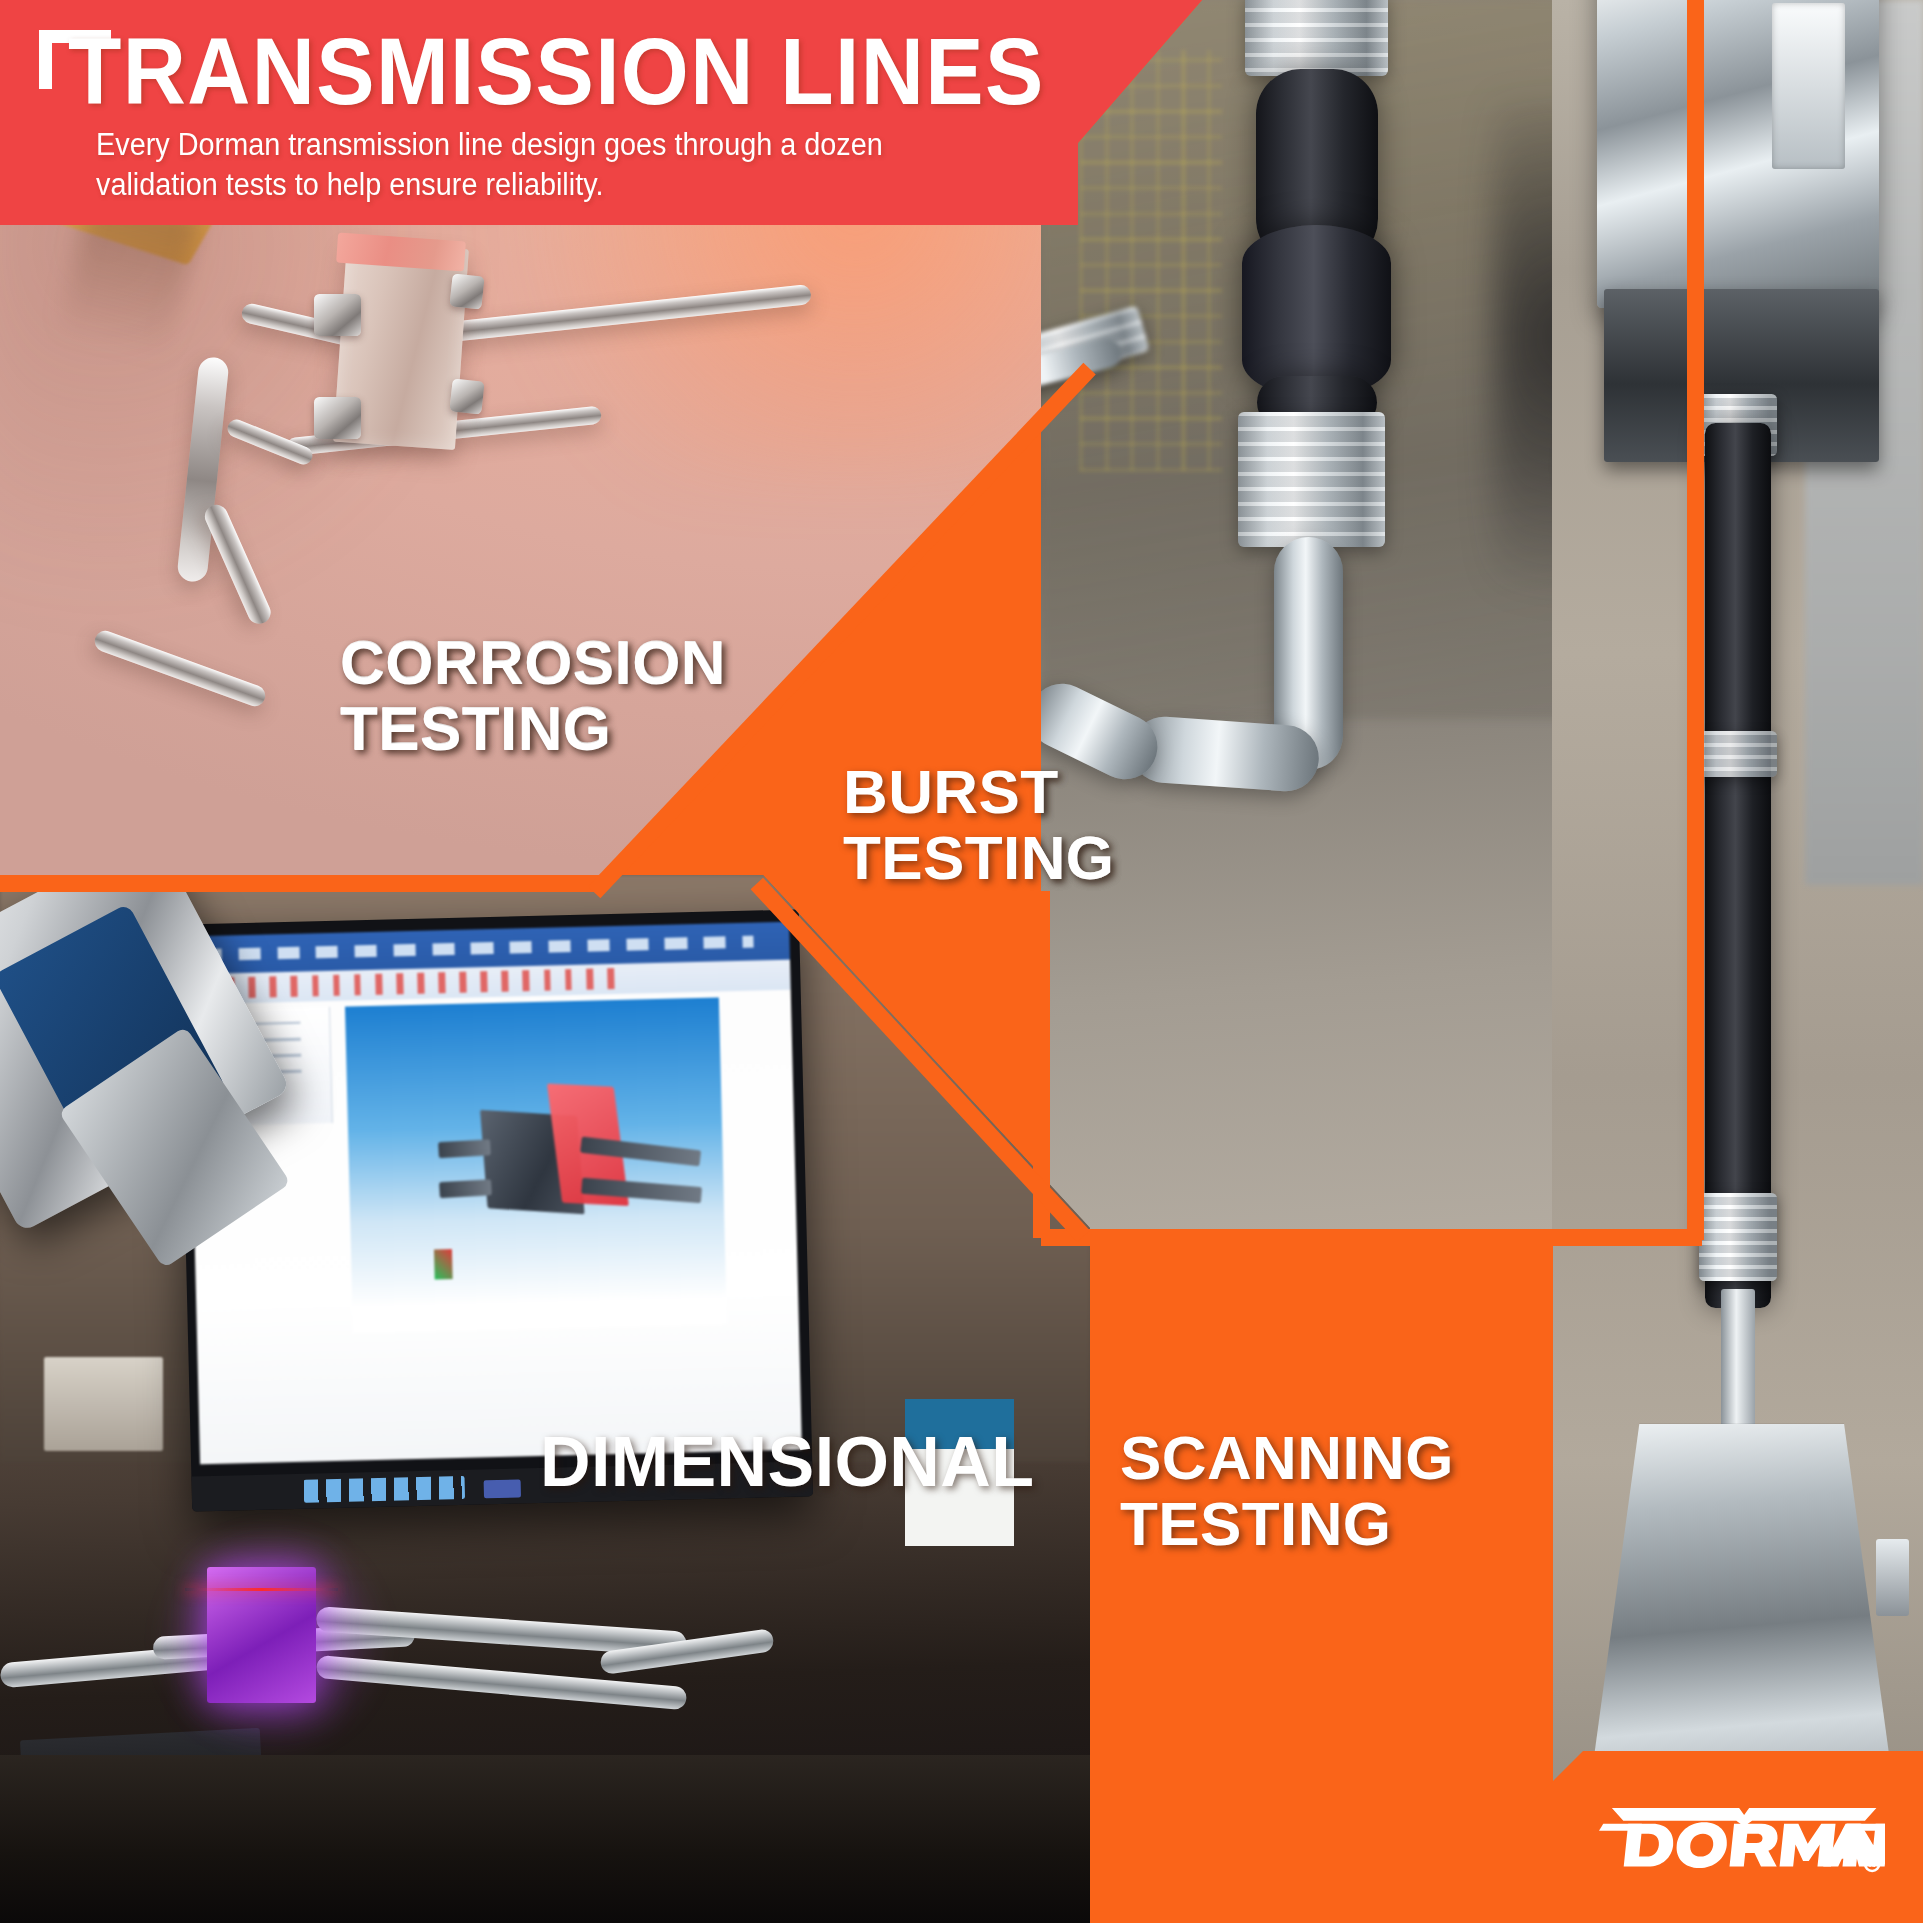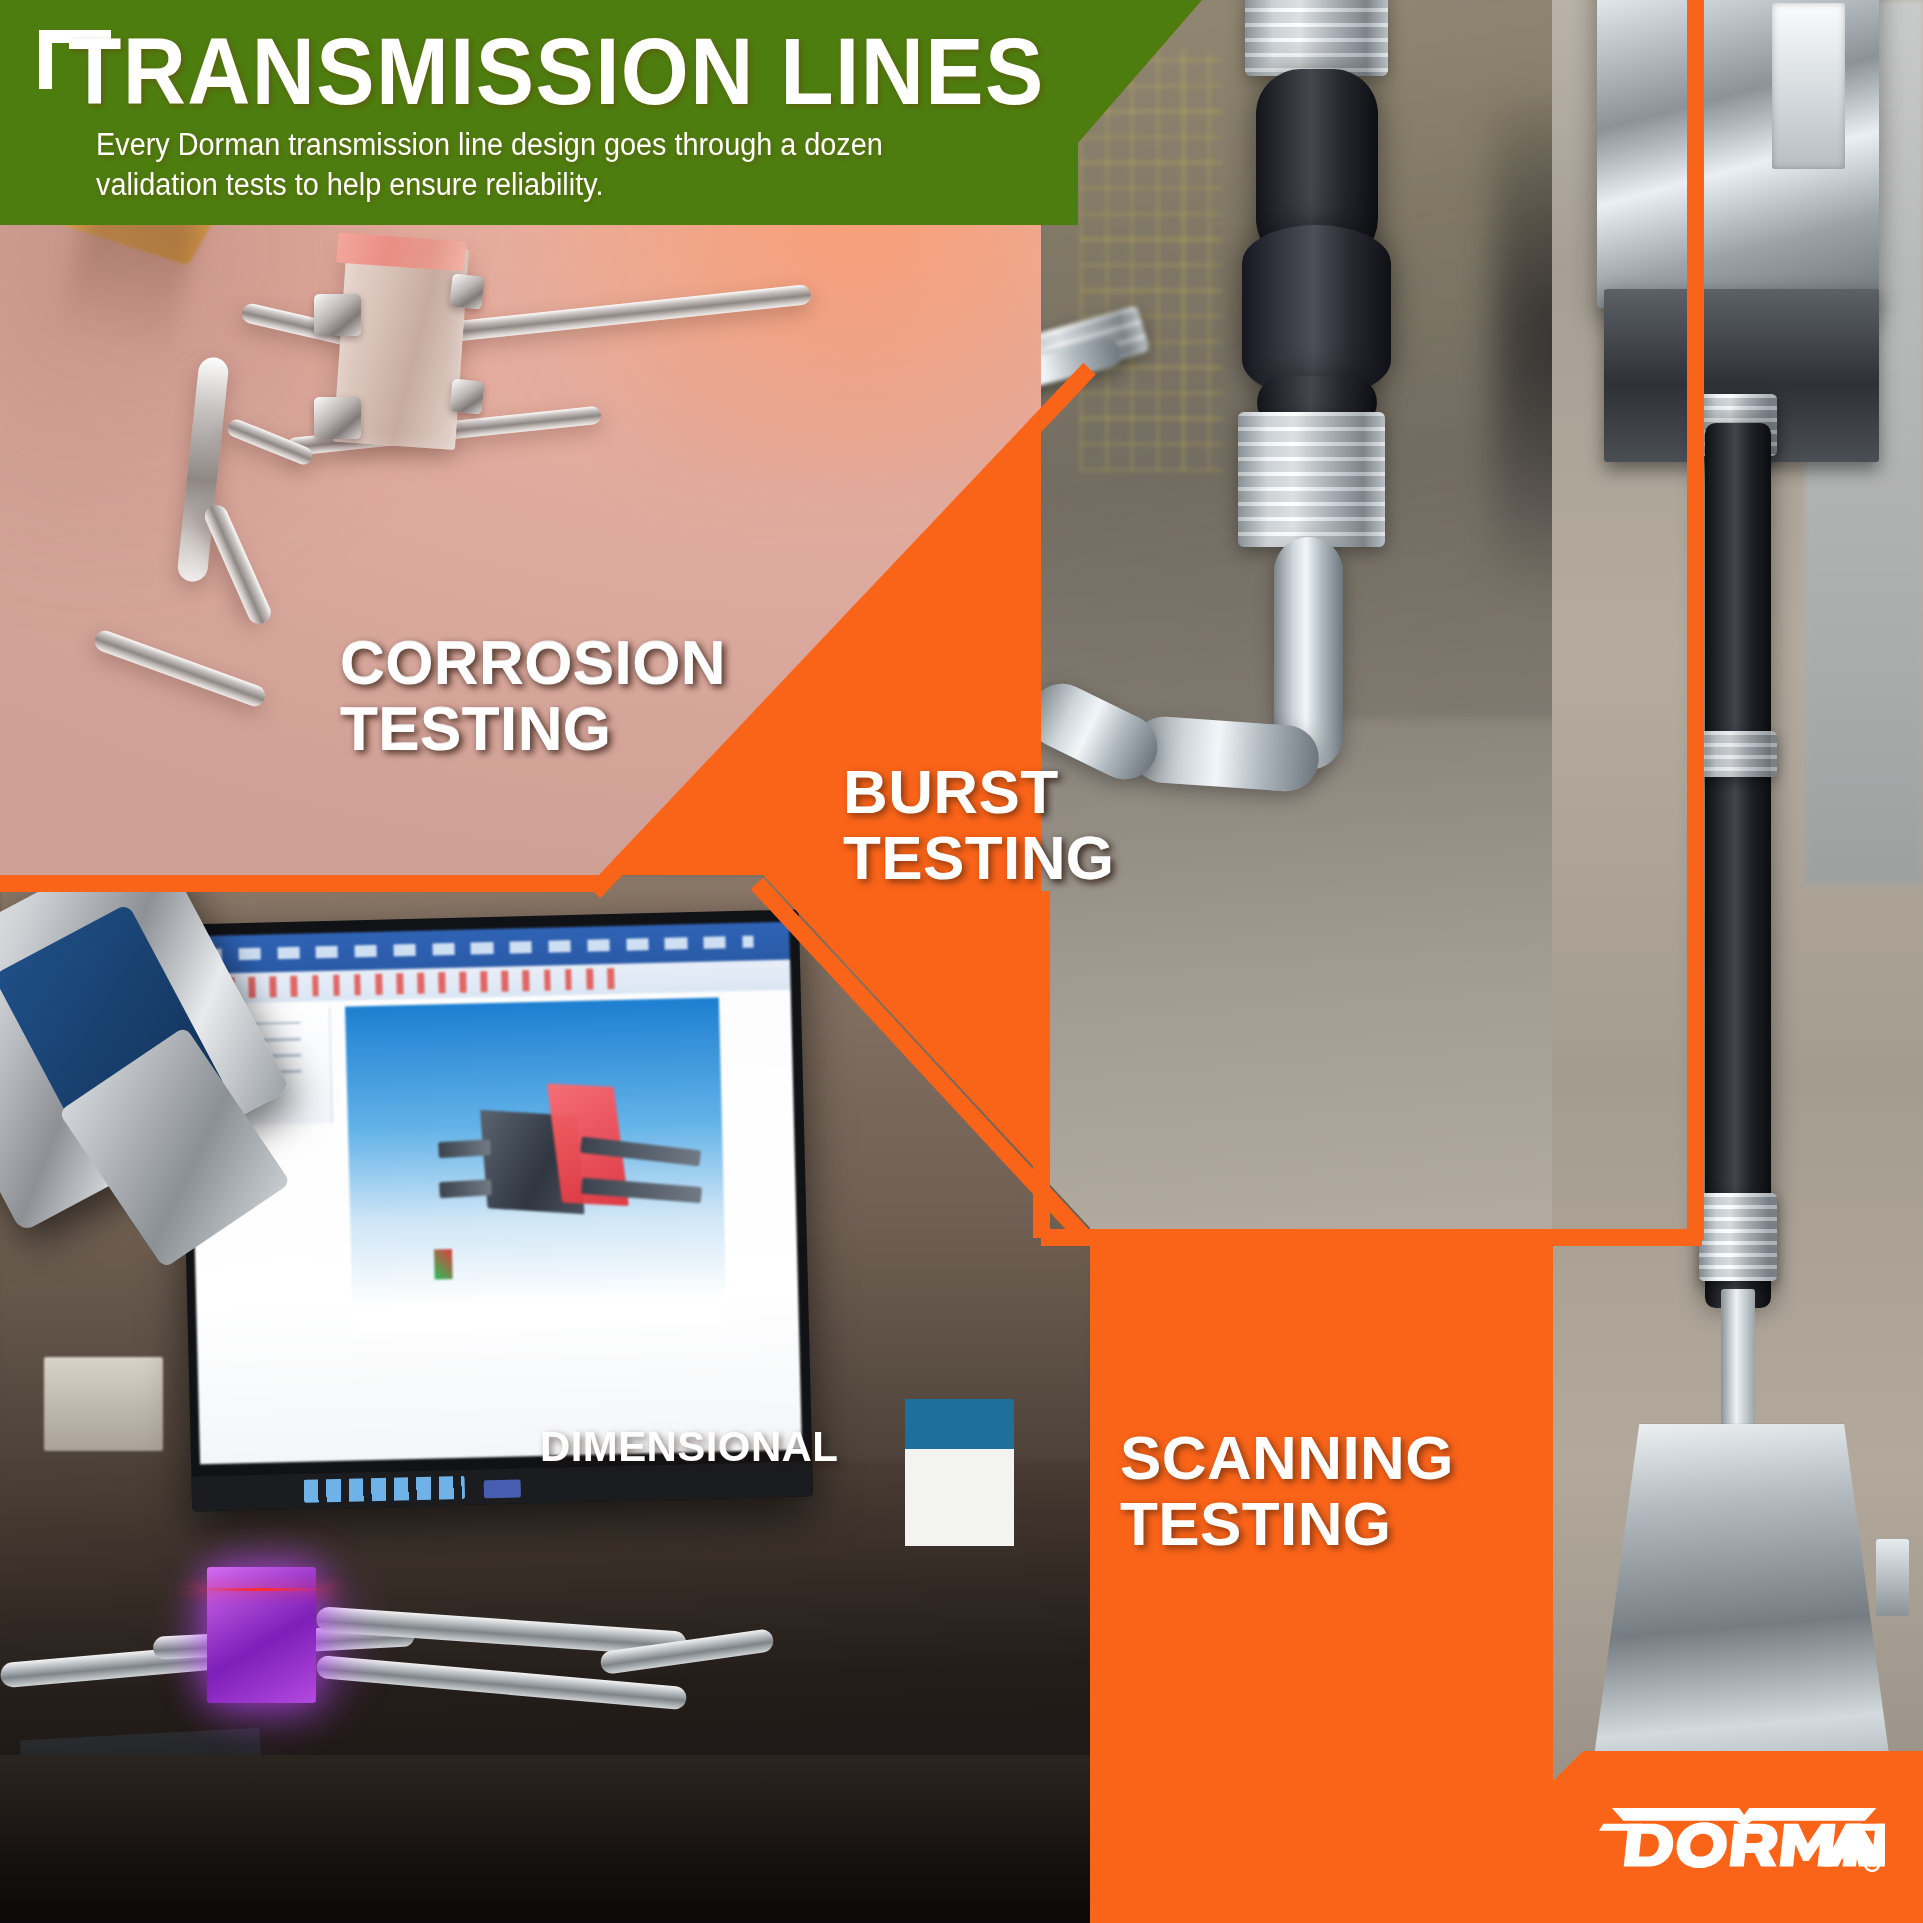--- a/index.html
+++ b/index.html
@@ -184,41 +184,41 @@
   .poster { position:absolute; right:7%; top:50%; width:10%; height:14%;
      background:linear-gradient(180deg,#1f6f9c 0%,#1f6f9c 34%,#f3f4f2 34%,#f3f4f2 100%);
      filter:blur(0.5px); }
 
   
   .divider { position:absolute; background:#fa6419; }
   .diag { position:absolute; background:#fa6419; transform-origin:0 0; }
 
   
   #header { position:absolute; left:0; top:0; width:1202px; height:225px;
-     background:#4d7c0f;
+     background:#ef4444;
      clip-path: polygon(0 0, 1202px 0, 1078px 143px, 1078px 225px, 0 225px); }
   #corner-bracket { position:absolute; left:39px; top:30px; width:72px; height:59px; }
   #corner-bracket i { position:absolute; background:#fff; display:block; }
   #corner-bracket i.h { left:0; top:0; width:72px; height:12.8px; }
   #corner-bracket i.v { left:0; top:0; width:12.8px; height:59px; }
   #title { position:absolute; left:68px; top:22.5px;
      font-size:95px; line-height:1.02; font-weight:700; color:#fff;
      letter-spacing:1.5px; transform:scaleX(.92); transform-origin:left top;
      text-shadow:2.3px 2.3px 5.3px rgba(120,40,10,.35); white-space:nowrap; }
   #subtitle { position:absolute; left:96px; top:125px; width:924px;
      font-size:31px; line-height:1.30; color:#fff; font-weight:400;
      transform:scaleX(.93); transform-origin:left top;
      text-shadow:1.5px 1.5px 4.5px rgba(120,40,10,.30); }
 
   
   .label { position:absolute; color:#fff; font-weight:700; line-height:1.06;
      letter-spacing:0.4px; text-shadow:3px 3px 7.5px rgba(40,20,10,.55); }
   #lbl-corrosion { left:340px; top:630px; font-size:62px; }
   #lbl-burst     { left:843px; top:759px; font-size:62px; }
-  #lbl-dimensional { left:540px; top:1425px; font-size:42px; }
+  #lbl-dimensional { left:540px; top:1425px; font-size:70px; }
   #lbl-tensile   { left:1120px; top:1425px; font-size:62px; }
 
   
   #logo-badge { position:absolute; right:0; bottom:0; width:406px; height:173px;
      background:#fa6419; clip-path:polygon(65px 0, 406px 0, 406px 173px, 0 173px, 0 65px); }
   #dorman-logo { position:absolute; left:81px; top:51px; width:286px; height:72px; }
   #dorman-logo svg { width:100%; height:100%; display:block; }
 </style>
 </head>
 <body>

